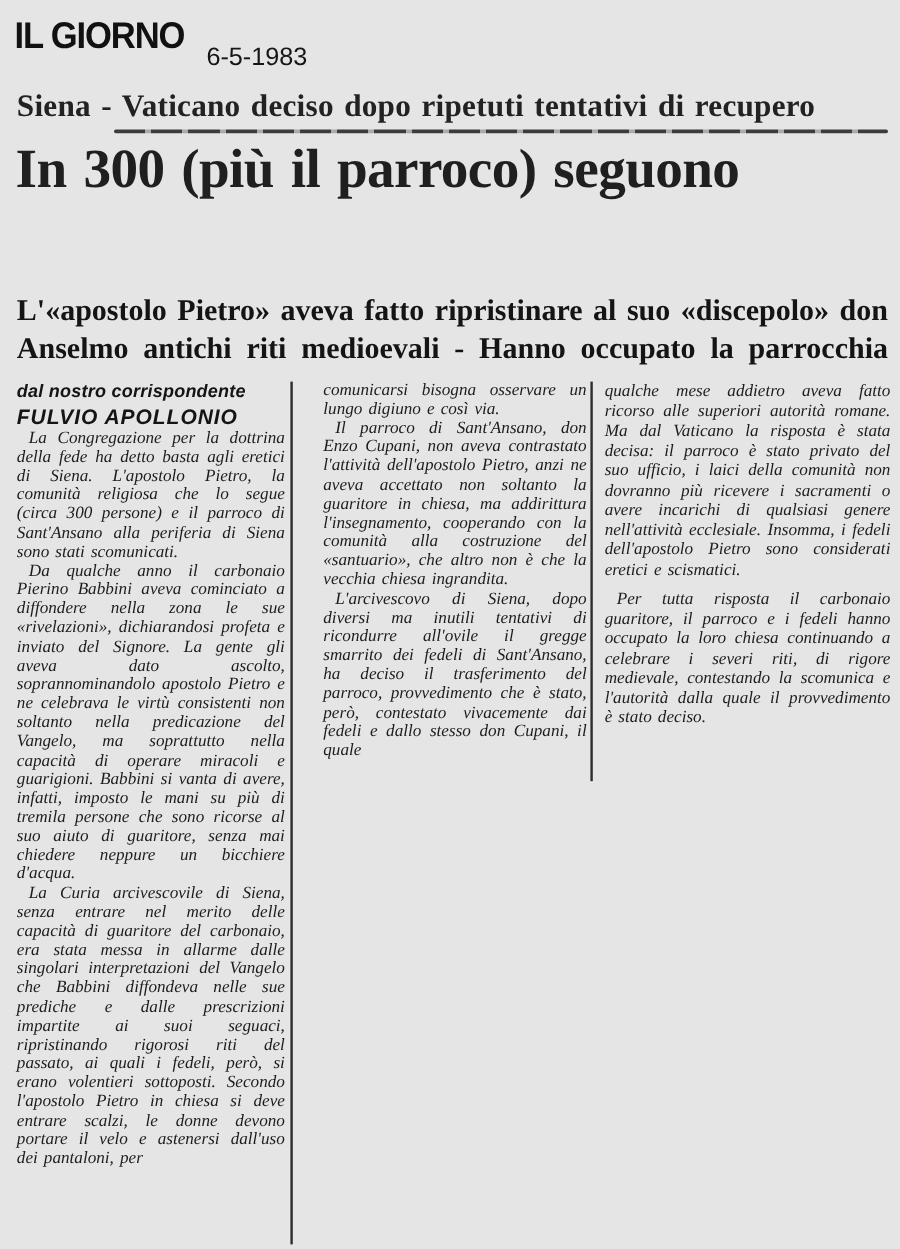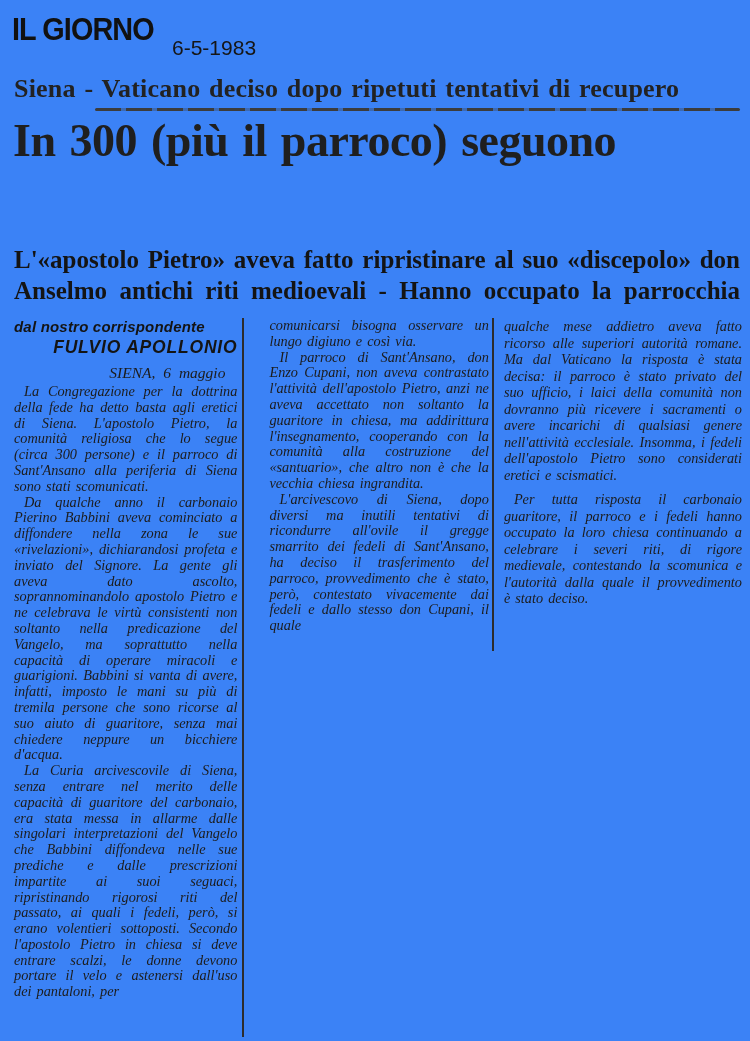--- a/index.html
+++ b/index.html
@@ -1,20 +1,20 @@
 <!DOCTYPE html>
 <html lang="it"><head>
 <meta charset="utf-8">
 <style>
   html,body { margin:0; padding:0; }
   .page {
     position: relative;
     width: 750px;
     height: 1041px;
-    background: #3b82f6;
+    background: #e5e5e5;
     color: #1c1c1c;
     font-family: "Liberation Serif", serif;
     overflow: hidden;
   }
   
   .masthead {
     position: absolute; left: 12px; top: 12px;
     font-family: "Liberation Sans", sans-serif;
     font-weight: 700; font-size: 31px; letter-spacing: -1px;
     transform: scaleX(0.93); transform-origin: left center;
@@ -73,21 +73,21 @@
   .vrule2 { height: 333px; margin: 0 10px 0 3px; }
   
   .byline-label {
     font-family: "Liberation Sans", sans-serif;
     font-weight: 700; font-size: 15px; letter-spacing: 0.2px;
     line-height: 18px; color: #141414; text-align: left;
   }
   .byline-author {
     font-family: "Liberation Sans", sans-serif;
     font-weight: 700; font-size: 17.5px; letter-spacing: 0.8px;
-    line-height: 21px; text-align: right; color: #141414;
+    line-height: 21px; text-align: left; color: #141414;
     margin-top: 1px;
   }
   .dateline {
     font-size: 15.5px; text-align: right; padding-right: 12px;
     word-spacing: 4px; line-height: 19px;
     margin: 5px 0 2px 0;
   }
 </style>
 </head>
 <body>
@@ -102,21 +102,20 @@
 
   <h1 class="headline"><span>In 300 (più il parroco) seguono</span><br></h1>
 
   <h2 class="subhead">L'«apostolo Pietro» aveva fatto ripristinare al suo «discepolo» don Anselmo antichi riti medioevali - Hanno occupato la parrocchia</h2>
 
   <div class="article">
 
     <div class="col col1">
       <div class="byline-label">dal nostro corrispondente</div>
       <div class="byline-author">FULVIO APOLLONIO</div>
-      <div class="dateline">SIENA, 6 maggio</div>
       <p>La Congregazione per la dottrina della fede ha detto basta agli eretici di Siena. L'apostolo Pietro, la comunità religiosa che lo segue (circa 300 persone) e il parroco di Sant'Ansano alla periferia di Siena sono stati scomunicati.</p>
       <p>Da qualche anno il carbonaio Pierino Babbini aveva cominciato a diffondere nella zona le sue «rivelazioni», dichiarandosi profeta e inviato del Signore. La gente gli aveva dato ascolto, soprannominandolo apostolo Pietro e ne celebrava le virtù consistenti non soltanto nella predicazione del Vangelo, ma soprattutto nella capacità di operare miracoli e guarigioni. Babbini si vanta di avere, infatti, imposto le mani su più di tremila persone che sono ricorse al suo aiuto di guaritore, senza mai chiedere neppure un bicchiere d'acqua.</p>
       <p>La Curia arcivescovile di Siena, senza entrare nel merito delle capacità di guaritore del carbonaio, era stata messa in allarme dalle singolari interpretazioni del Vangelo che Babbini diffondeva nelle sue prediche e dalle prescrizioni impartite ai suoi seguaci, ripristinando rigorosi riti del passato, ai quali i fedeli, però, si erano volentieri sottoposti. Secondo l'apostolo Pietro in chiesa si deve entrare scalzi, le donne devono portare il velo e astenersi dall'uso dei pantaloni, per</p>
     </div>
 
     <div class="vrule vrule1"></div>
 
     <div class="col col2">
       <p class="cont">comunicarsi bisogna osservare un lungo digiuno e così via.</p>
       <p>Il parroco di Sant'Ansano, don Enzo Cupani, non aveva contrastato l'attività dell'apostolo Pietro, anzi ne aveva accettato non soltanto la guaritore in chiesa, ma addirittura l'insegnamento, cooperando con la comunità alla costruzione del «santuario», che altro non è che la vecchia chiesa ingrandita.</p>

